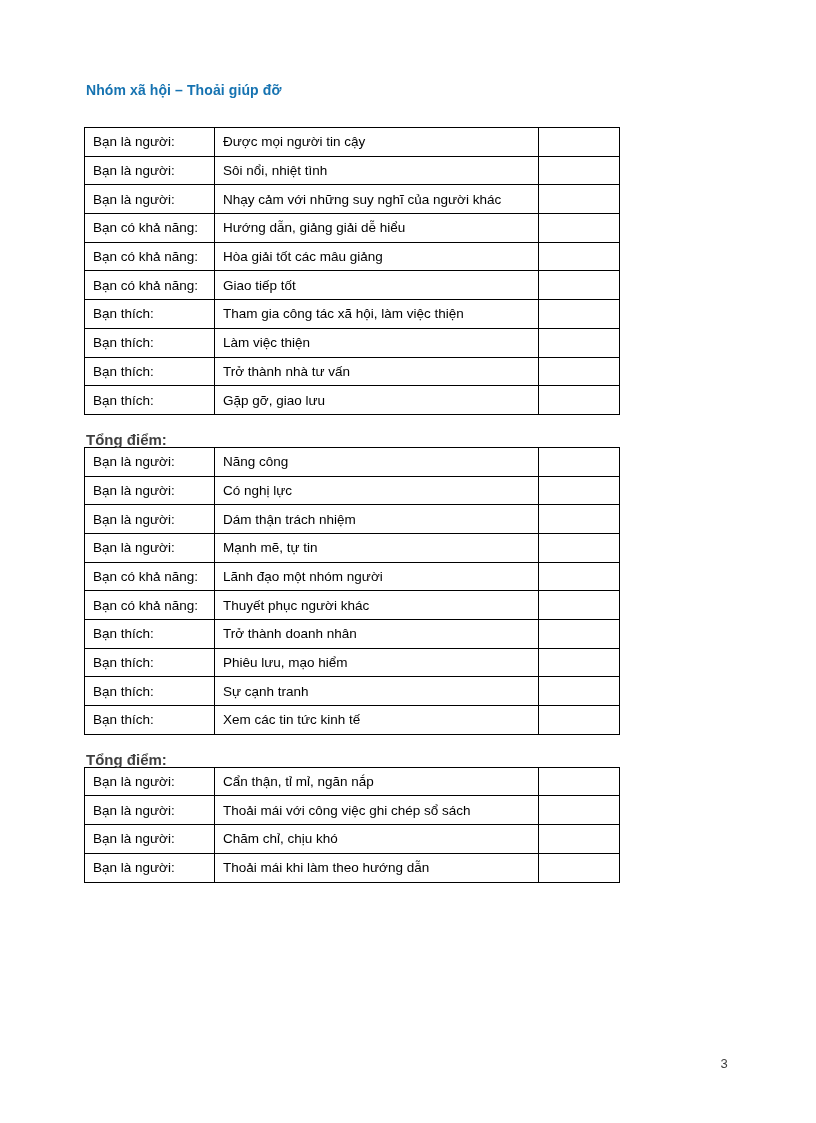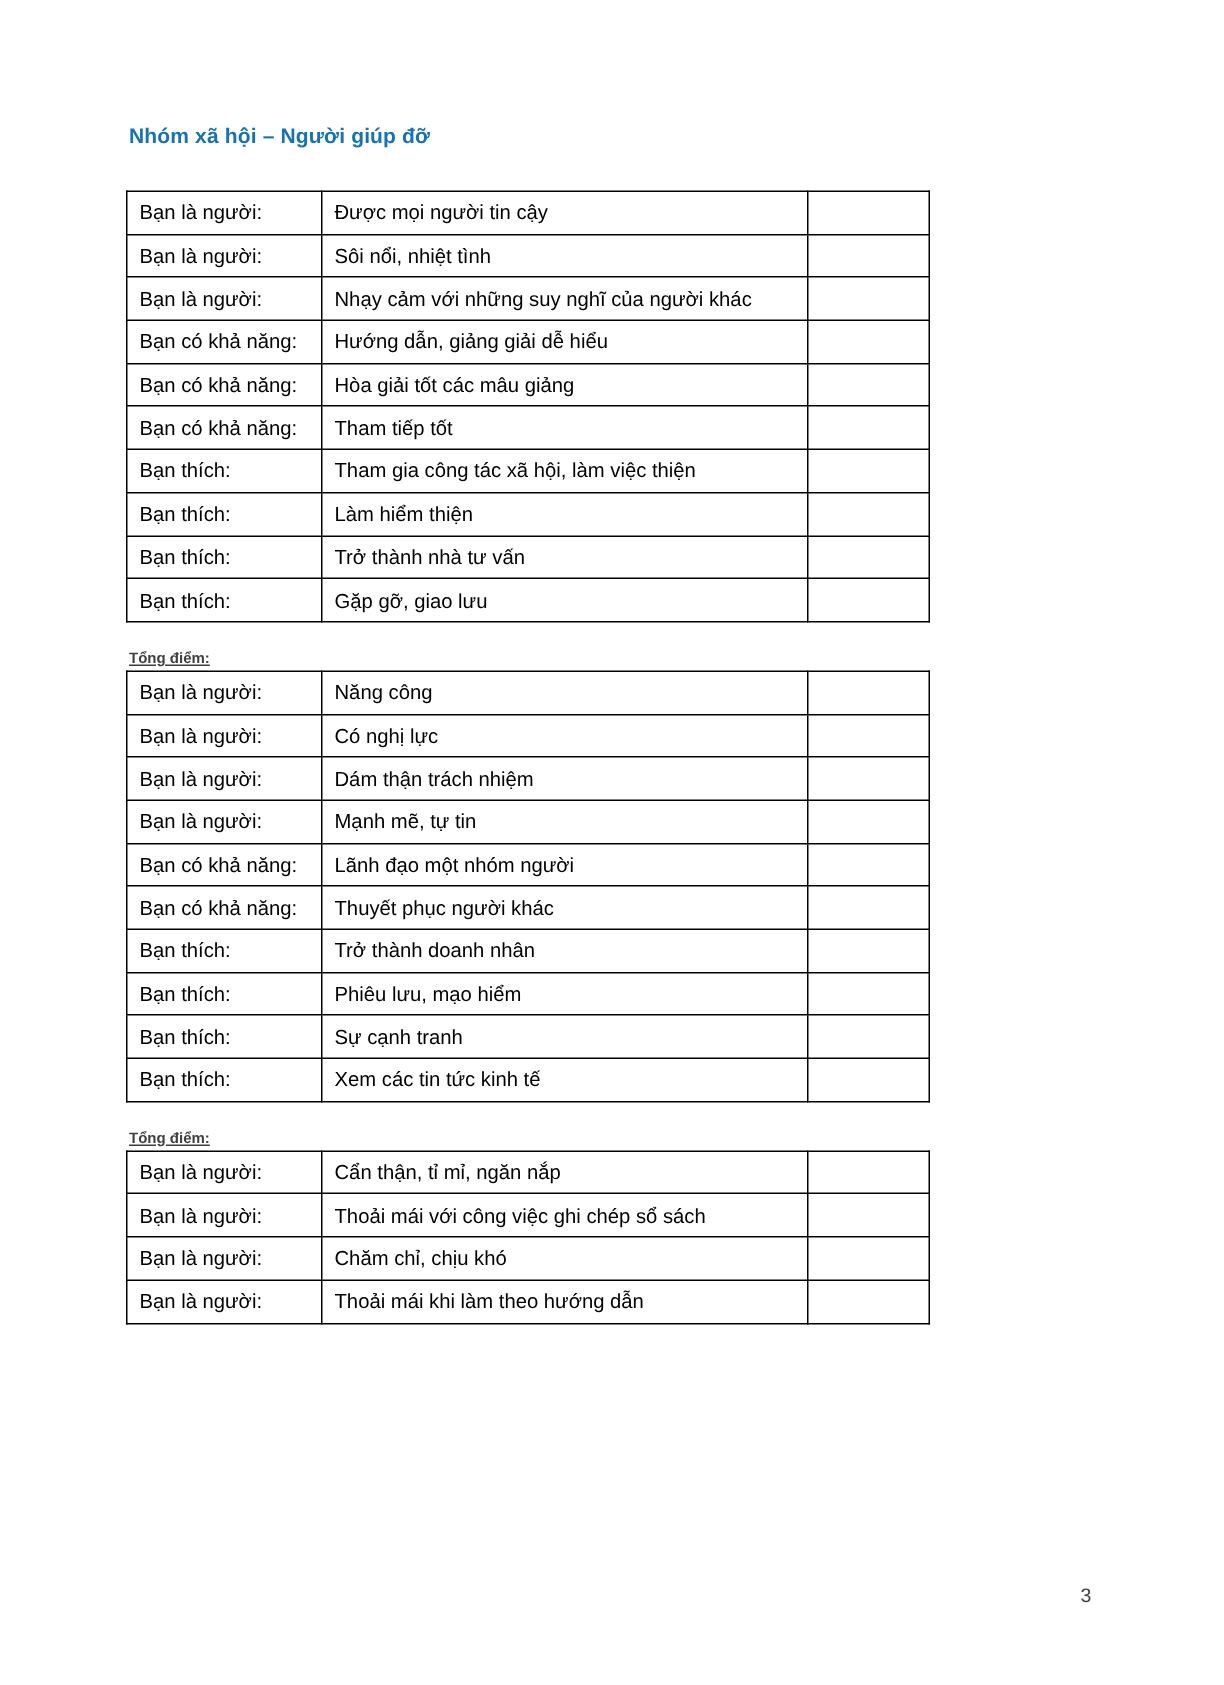--- a/index.html
+++ b/index.html
@@ -40,44 +40,43 @@
     font-size: 13.5px;
     line-height: 15px;
     padding: 0 4px 0 8px;
     overflow: hidden;
     white-space: nowrap;
   }
   td.col-label { width: 130px; }
   td.col-desc  { width: 324px; padding-left: 10px; margin-left: 22px; }
   td.col-score { width: 81px; }
   .total-label {
-    font-size: 10px;
+    font-size: 15px;
     font-weight: bold;
     color: #3F3F3F;
     line-height: 15px;
     margin: 17px 0 0 2px;
-    text-decoration: underline;
   }
   .page-number {
     position: absolute;
     left: 716px;
     top: 1056px;
     width: 16px;
     text-align: center;
     font-size: 13px;
     color: #404040;
   }
 </style>
 </head>
 <body>
 
 <div class="page">
   <div id="sections-root">
   <section class="group-section">
-    <h2 class="group-heading">Nhóm xã hội – Người giúp đỡ</h2>
+    <h2 class="group-heading">Nhóm xã hội – Thoải giúp đỡ</h2>
     <table class="score-table">
       <tbody>
   <tr>
     <td class="col-label">Bạn là người:</td>
     <td class="col-desc">Được mọi người tin cậy</td>
     <td class="col-score"></td>
   </tr>
 
   <tr>
     <td class="col-label">Bạn là người:</td>
@@ -98,33 +97,33 @@
   </tr>
 
   <tr>
     <td class="col-label">Bạn có khả năng:</td>
     <td class="col-desc">Hòa giải tốt các mâu giảng</td>
     <td class="col-score"></td>
   </tr>
 
   <tr>
     <td class="col-label">Bạn có khả năng:</td>
-    <td class="col-desc">Tham tiếp tốt</td>
+    <td class="col-desc">Giao tiếp tốt</td>
     <td class="col-score"></td>
   </tr>
 
   <tr>
     <td class="col-label">Bạn thích:</td>
     <td class="col-desc">Tham gia công tác xã hội,  làm việc thiện</td>
     <td class="col-score"></td>
   </tr>
 
   <tr>
     <td class="col-label">Bạn thích:</td>
-    <td class="col-desc">Làm hiểm thiện</td>
+    <td class="col-desc">Làm việc thiện</td>
     <td class="col-score"></td>
   </tr>
 
   <tr>
     <td class="col-label">Bạn thích:</td>
     <td class="col-desc">Trở thành nhà tư vấn</td>
     <td class="col-score"></td>
   </tr>
 
   <tr>

